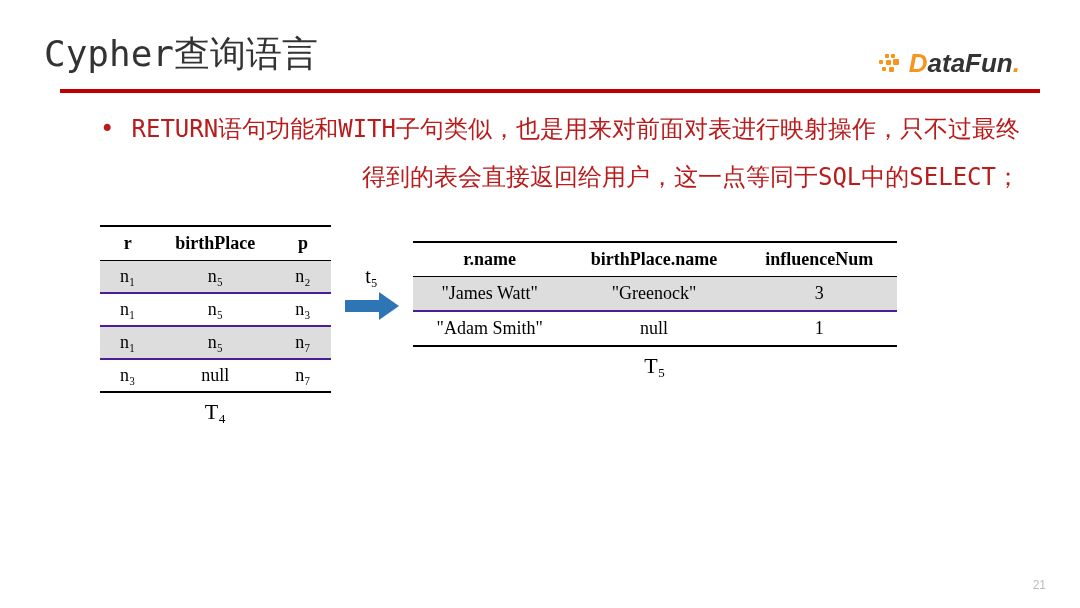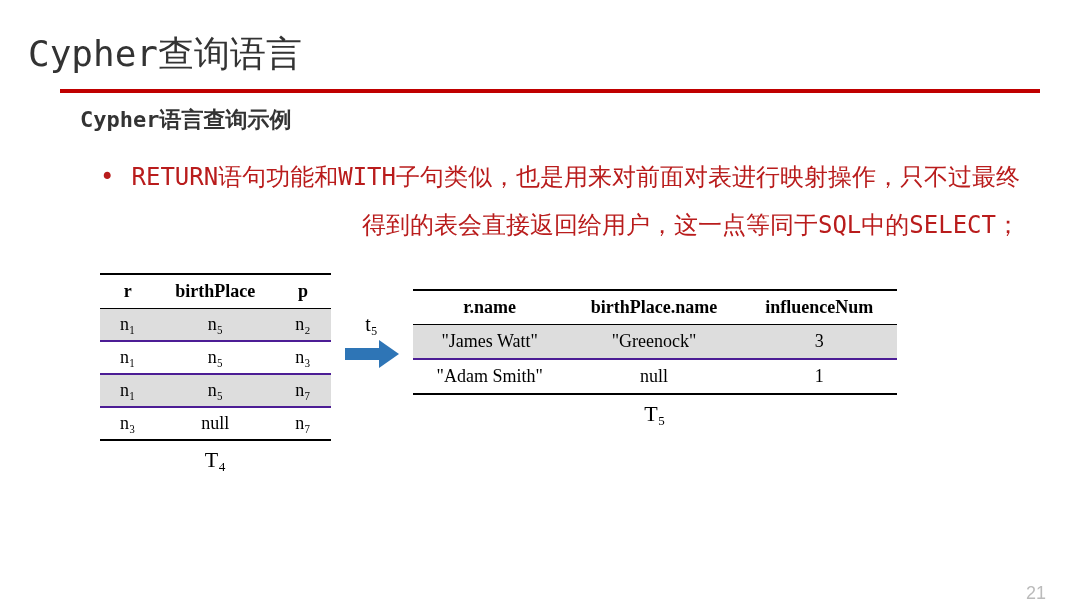--- a/index.html
+++ b/index.html
@@ -8,21 +8,21 @@
       height: 608px;
       font-family: "Microsoft YaHei", "SimHei", Arial, sans-serif;
       background: #fff;
       position: relative;
       overflow: hidden;
     }
     .header {
       display: flex;
       justify-content: space-between;
       align-items: flex-end;
-      padding: 30px 60px 10px 28px;
+      padding: 30px 60px 10px 44px;
       gap: 43px;
     }
     .title {
       font-size: 36px;
       font-weight: 400;
       color: #333;
       font-family: "Consolas", "Microsoft YaHei", monospace;
     }
     .logo {
       font-size: 26px;
@@ -159,39 +159,50 @@
       left: 34px;
       top: 0;
       width: 0;
       height: 0;
       border-top: 14px solid transparent;
       border-bottom: 14px solid transparent;
       border-left: 20px solid #2e75b6;
     }
     .page-num {
       position: absolute;
-      bottom: 4px;
+      bottom: 16px;
       right: 34px;
       color: #bbb;
-      font-size: 18px;
+      font-size: 12px;
       margin-top: 12px;
     }
     .table2-wrap { margin-top: 16px; }
     .table2 th, .table2 td { padding: 6px 24px; }
   </style>
 </head>
 <body>
 
 <div class="header">
   <div class="title">Cypher查询语言</div>
+  <div class="logo">
+    <span class="logo-dots">
+      <span class="d1"></span>
+        <span class="d2"></span>
+        <span class="d3"></span>
+      <span class="d4"></span>
+        <span class="d5"></span>
+        <span class="d6"></span>
+        <span class="d7"></span>
+    </span>
+    <span class="logo-d">D</span><span class="logo-rest">ataFun</span><span class="logo-dot">.</span>
+  </div>
 </div>
 <div class="redbar"></div>
 
 <div class="content">
-  <div class="subtitle">Cypher语言查询示例</div>
   <ul class="bullets">
     <li>RETURN语句功能和WITH子句类似，也是用来对前面对表进行映射操作，只不过最终得到的表会直接返回给用户，这一点等同于SQL中的SELECT；</li>
   </ul>
 
   <div class="tables-area">
 
     <div class="table-block">
       <table>
         <thead>
           <tr>

